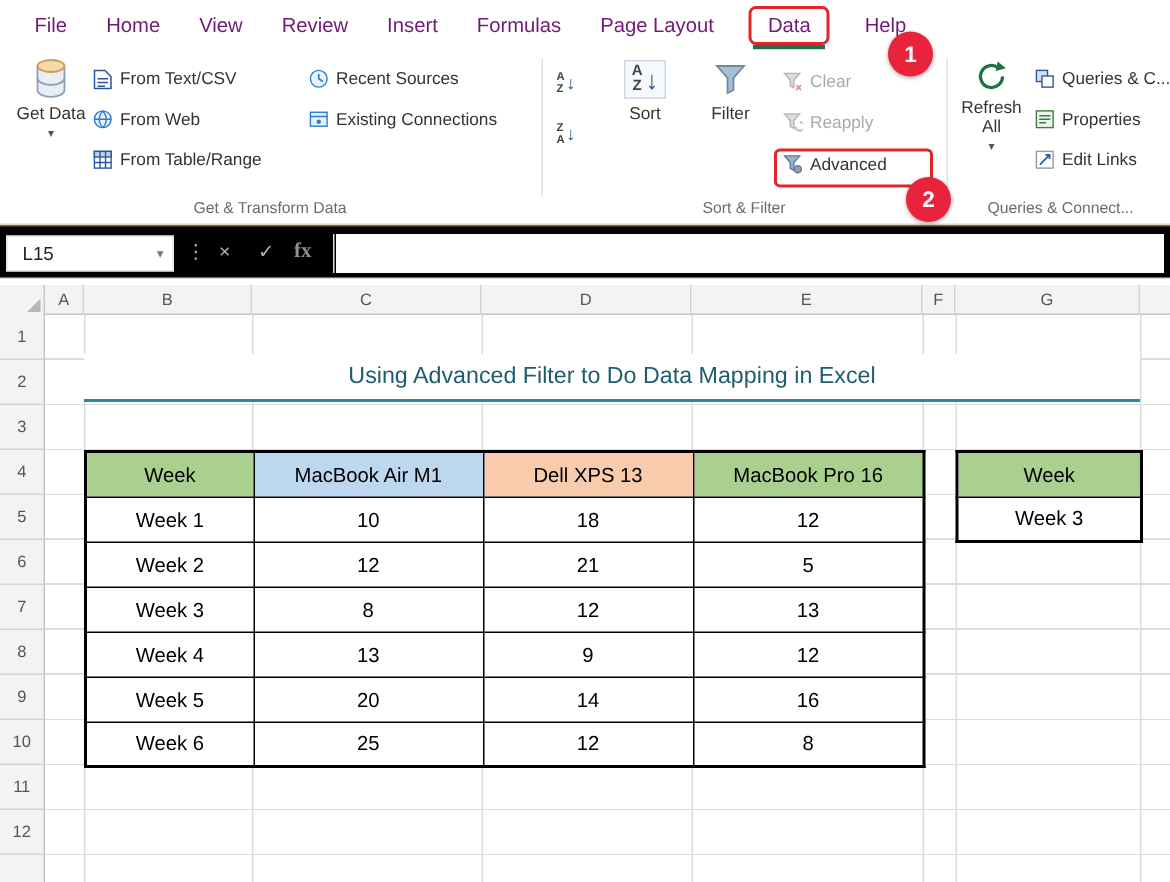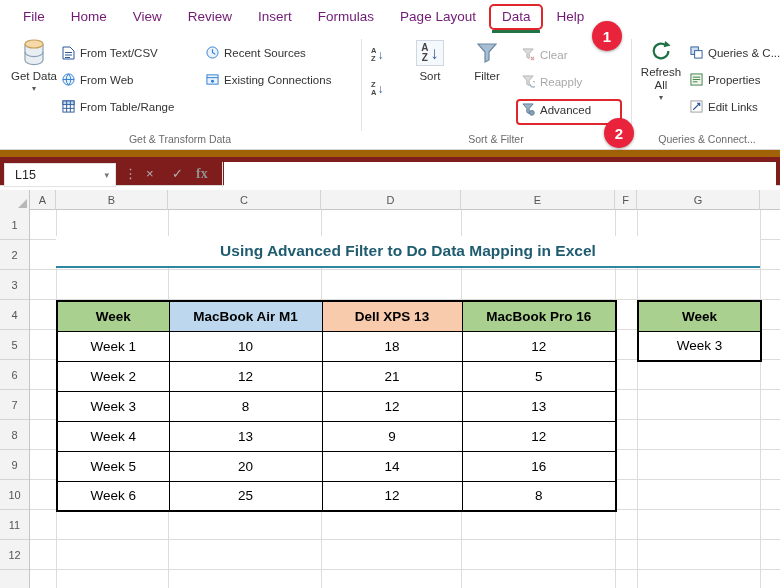--- a/index.html
+++ b/index.html
@@ -3,21 +3,21 @@
 <meta charset="utf-8">
 <style>
   *{box-sizing:border-box;margin:0;padding:0}
   html,body{width:780px;height:588px}
   body{font-family:"Liberation Sans",sans-serif;background:#fff;overflow:hidden}
   .app{position:relative;width:780px;height:588px;background:#fff;overflow:hidden}
 
   
   .tab-bar{position:absolute;top:0;left:0;width:780px;height:33px;display:flex;align-items:center;padding-left:10px;background:#fff}
   .tab{padding:0 13px;font-size:13.5px;color:#701a75;line-height:33px;white-space:nowrap}
-  .tab-data{position:relative;border:2px solid #e0262c;border-radius:5px;height:26px;line-height:22px;padding:0 11px;margin:0 0;display:flex;align-items:center}
+  .tab-data{position:relative;border:2px solid #e0262c;border-radius:5px;height:26px;line-height:22px;padding:0 11px;margin:0 10px;display:flex;align-items:center}
   .green-underline{position:absolute;left:1px;right:1px;bottom:-5px;height:3px;background:#217346}
 
   
   .ribbon{position:absolute;top:33px;left:0;width:780px;height:117px;background:#fff;border-bottom:1px solid #d6d6d6}
   .btn-big{position:absolute;display:flex;flex-direction:column;align-items:center;gap:2px;font-size:11.5px;color:#333;text-align:center}
   .btn-big .lbl{line-height:13px}
   .btn-small{position:absolute;display:flex;align-items:center;gap:5px;font-size:11.5px;color:#333;white-space:nowrap}
   .btn-small.disabled{color:#a9a9a9}
   .btn-mini{position:absolute;display:flex;align-items:center;gap:1px}
   .ic{display:inline-flex;align-items:center;justify-content:center}
@@ -27,45 +27,45 @@
   .blue-arrow{color:#2b579a;font-size:12px;font-weight:bold;line-height:12px}
   .blue-arrow.big{font-size:17px;line-height:17px}
   .group-label{position:absolute;font-size:10.5px;color:#6b6b6b;text-align:center;white-space:nowrap;overflow:hidden}
   .vsep{position:absolute;width:1px;background:#e2e2e2}
 
   
   .red-box{position:absolute;border:2px solid #e0262c;border-radius:4px;z-index:30}
   .callout{position:absolute;width:30px;height:30px;border-radius:50%;background:#e8233b;color:#fff;font-weight:bold;font-size:15px;display:flex;align-items:center;justify-content:center;z-index:31;box-shadow:0 1px 3px rgba(0,0,0,.35)}
 
   
-  .formula-bar{position:absolute;top:150px;left:0;width:780px;height:36px;background:#7f1d1d;border-top:7px solid #a16207;border-bottom:1px solid #d9d9d9}
+  .formula-bar{position:absolute;top:150px;left:0;width:780px;height:36px;background:#000000;border-top:1px solid #a16207;border-bottom:1px solid #d9d9d9}
   .name-box{position:absolute;left:4px;top:6px;width:112px;height:24px;border:1px solid #e3e3e3;font-size:12.5px;color:#222;display:flex;align-items:center;padding-left:10px;background:#fff}
   .name-box .chev{margin-left:auto;padding-right:6px;color:#777;font-size:9px}
   .fb-glyph{position:absolute;top:9px;font-size:13px;color:#b3b3b3;line-height:16px}
   .fx{font-family:"Liberation Serif",serif;color:#8f8f8f;font-weight:bold;font-size:14px}
   .fb-divider{position:absolute;left:222px;top:5px;width:1px;height:26px;background:#e3e3e3}
   .fb-input{position:absolute;left:224px;top:5px;width:552px;height:26px;background:#fff;border:0;outline:0}
 
   
   .sheet{position:absolute;top:190px;left:0;width:780px;height:398px;background:#fff}
   .col-headers{position:absolute;top:0;left:0;width:780px;height:20px;display:flex;background:#f3f3f3;border-bottom:1px solid #c6c6c6}
   .corner{width:30px;height:20px;position:relative;background:#f3f3f3;border-right:1px solid #c6c6c6;flex:0 0 30px}
   .corner:after{content:"";position:absolute;right:2px;bottom:2px;border-left:9px solid transparent;border-bottom:9px solid #b8b8b8}
   .col-h{border-right:1px solid #d4d4d4;font-size:11px;color:#555;display:flex;align-items:center;justify-content:center;height:20px}
   .row-headers{position:absolute;top:20px;left:0;width:30px;bottom:0;background:#f3f3f3;border-right:1px solid #c6c6c6}
   .row-h{height:30px;border-bottom:1px solid #d4d4d4;font-size:11px;color:#555;display:flex;align-items:center;justify-content:center}
   .row-h.partial{height:17px;border-bottom:0}
   .grid-bg{position:absolute;left:30px;right:0;top:20px;bottom:0;background:repeating-linear-gradient(to bottom,transparent 0 29px,#dcdcdc 29px 30px)}
   .vline{position:absolute;top:20px;bottom:0;width:1px;background:#dcdcdc}
 
-  .sheet-title{position:absolute;left:56px;top:46px;width:704px;height:32px;display:flex;align-items:center;justify-content:center;font-weight:bold;font-size:15.5px;color:#1f5c70;border-bottom:2px solid #2e86a1;background:#fff;z-index:3}
+  .sheet-title{position:absolute;left:56px;top:46px;width:704px;height:32px;display:flex;align-items:center;justify-content:center;font-weight:normal;font-size:15.5px;color:#1f5c70;border-bottom:2px solid #2e86a1;background:#fff;z-index:3}
 
   table.xl{border-collapse:collapse;table-layout:fixed;background:#fff;z-index:4}
   table.xl td,table.xl th{border:1.5px solid #000;height:30px;font-size:13.5px;text-align:center;vertical-align:middle;padding:0;color:#000;overflow:hidden;white-space:nowrap}
-  table.xl th{font-weight:bold}
+  table.xl th{font-weight:normal}
   .main-table{position:absolute;left:56px;top:110px;border:2px solid #000}
   .crit-table{position:absolute;left:637px;top:110px;border:2px solid #000}
   .bg-green{background:#A9D08E}
   .bg-blue{background:#BDD7EE}
   .bg-orange{background:#F8CBAD}
 
   svg{display:block}
 </style>
 </head>
 <body>

